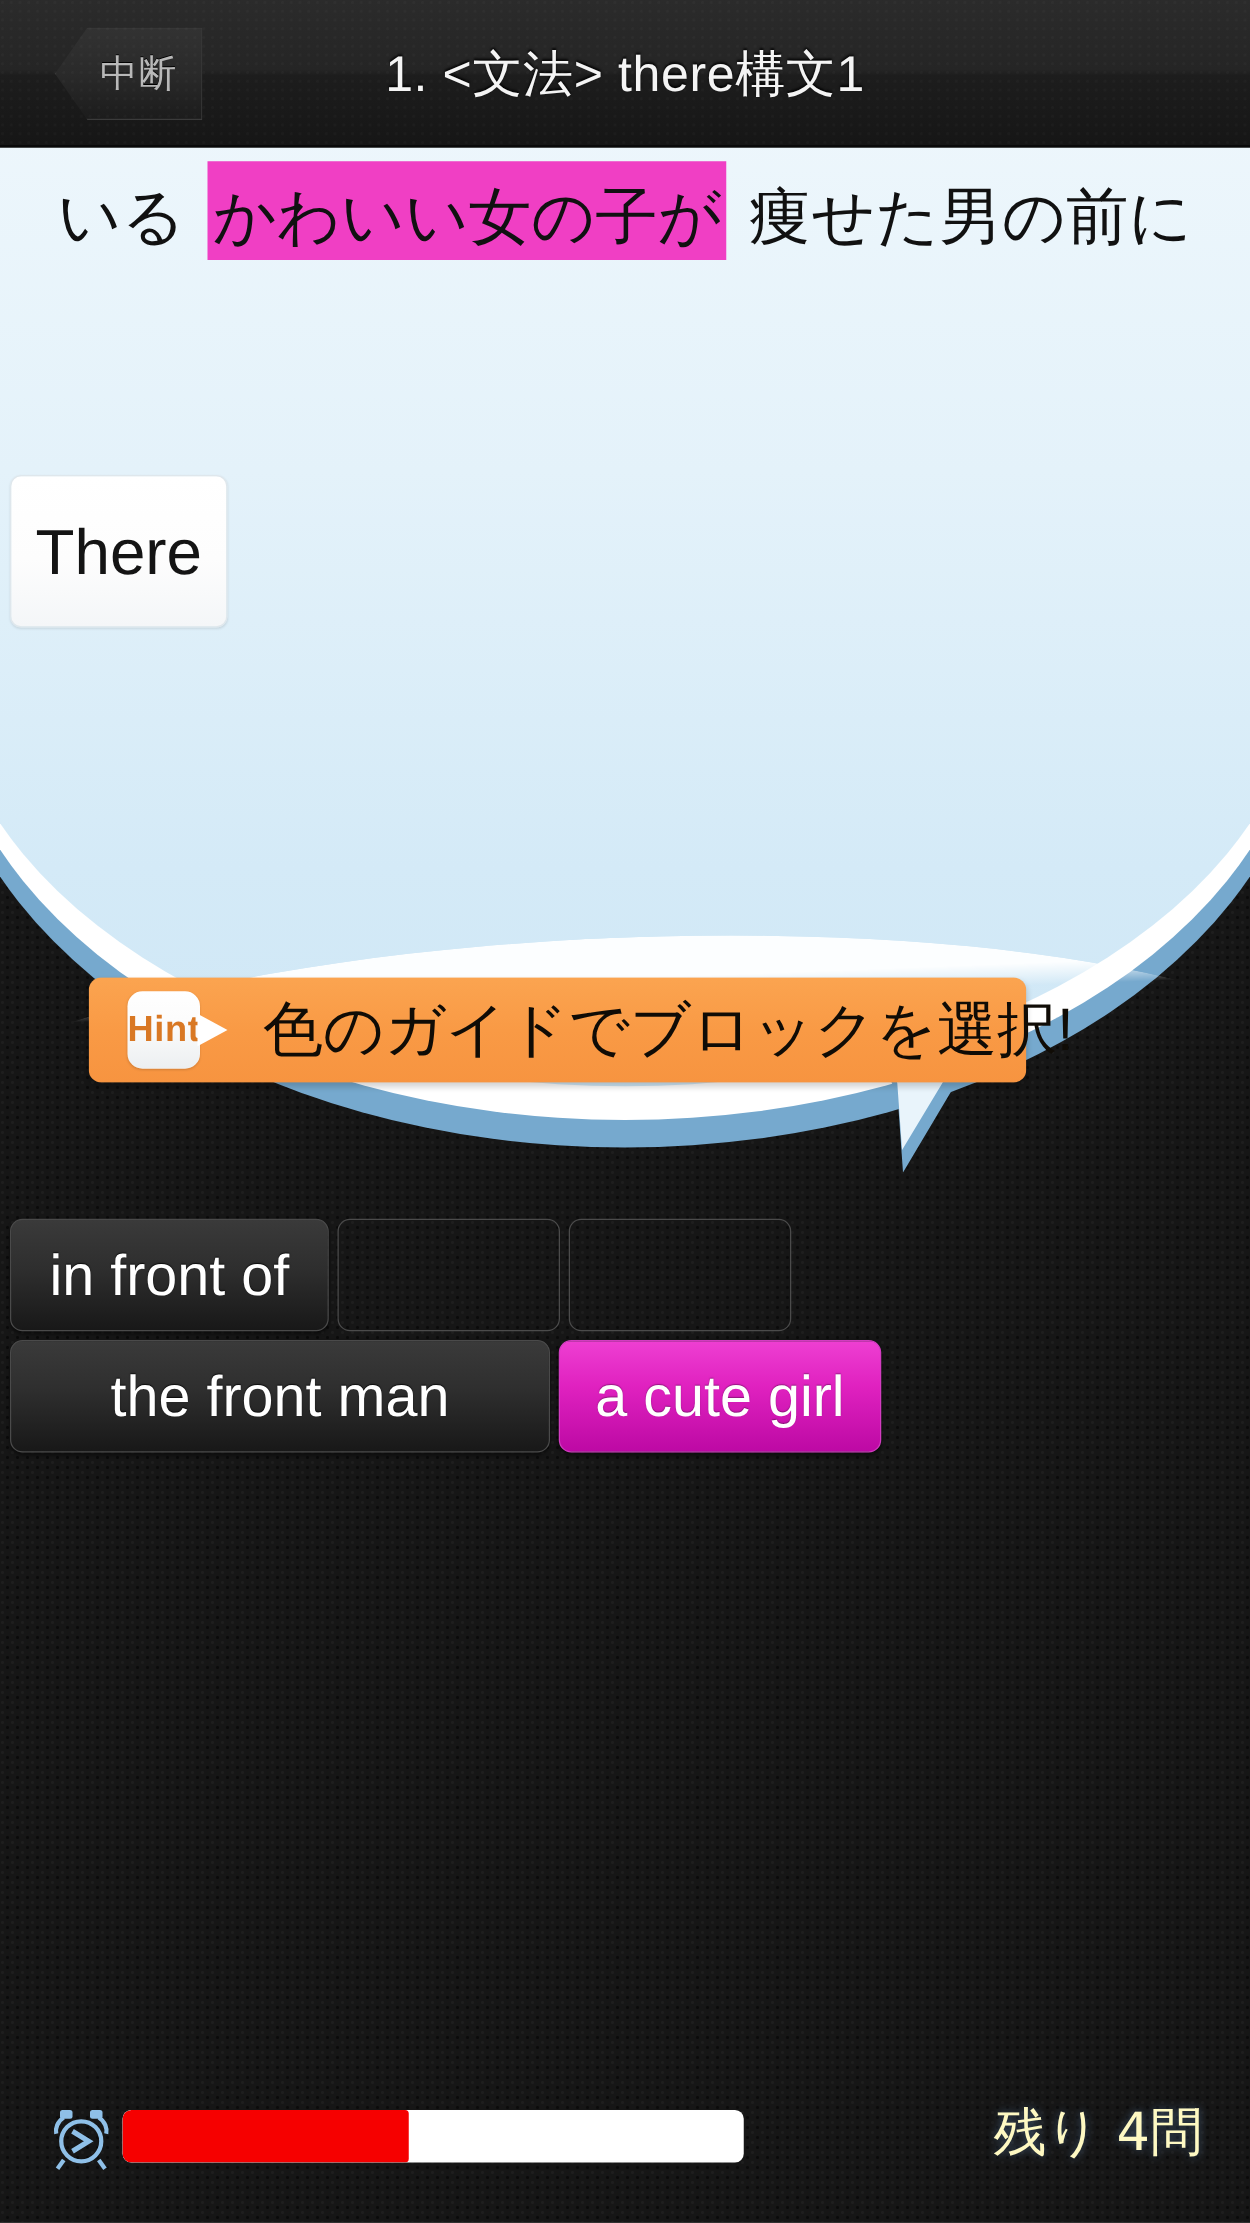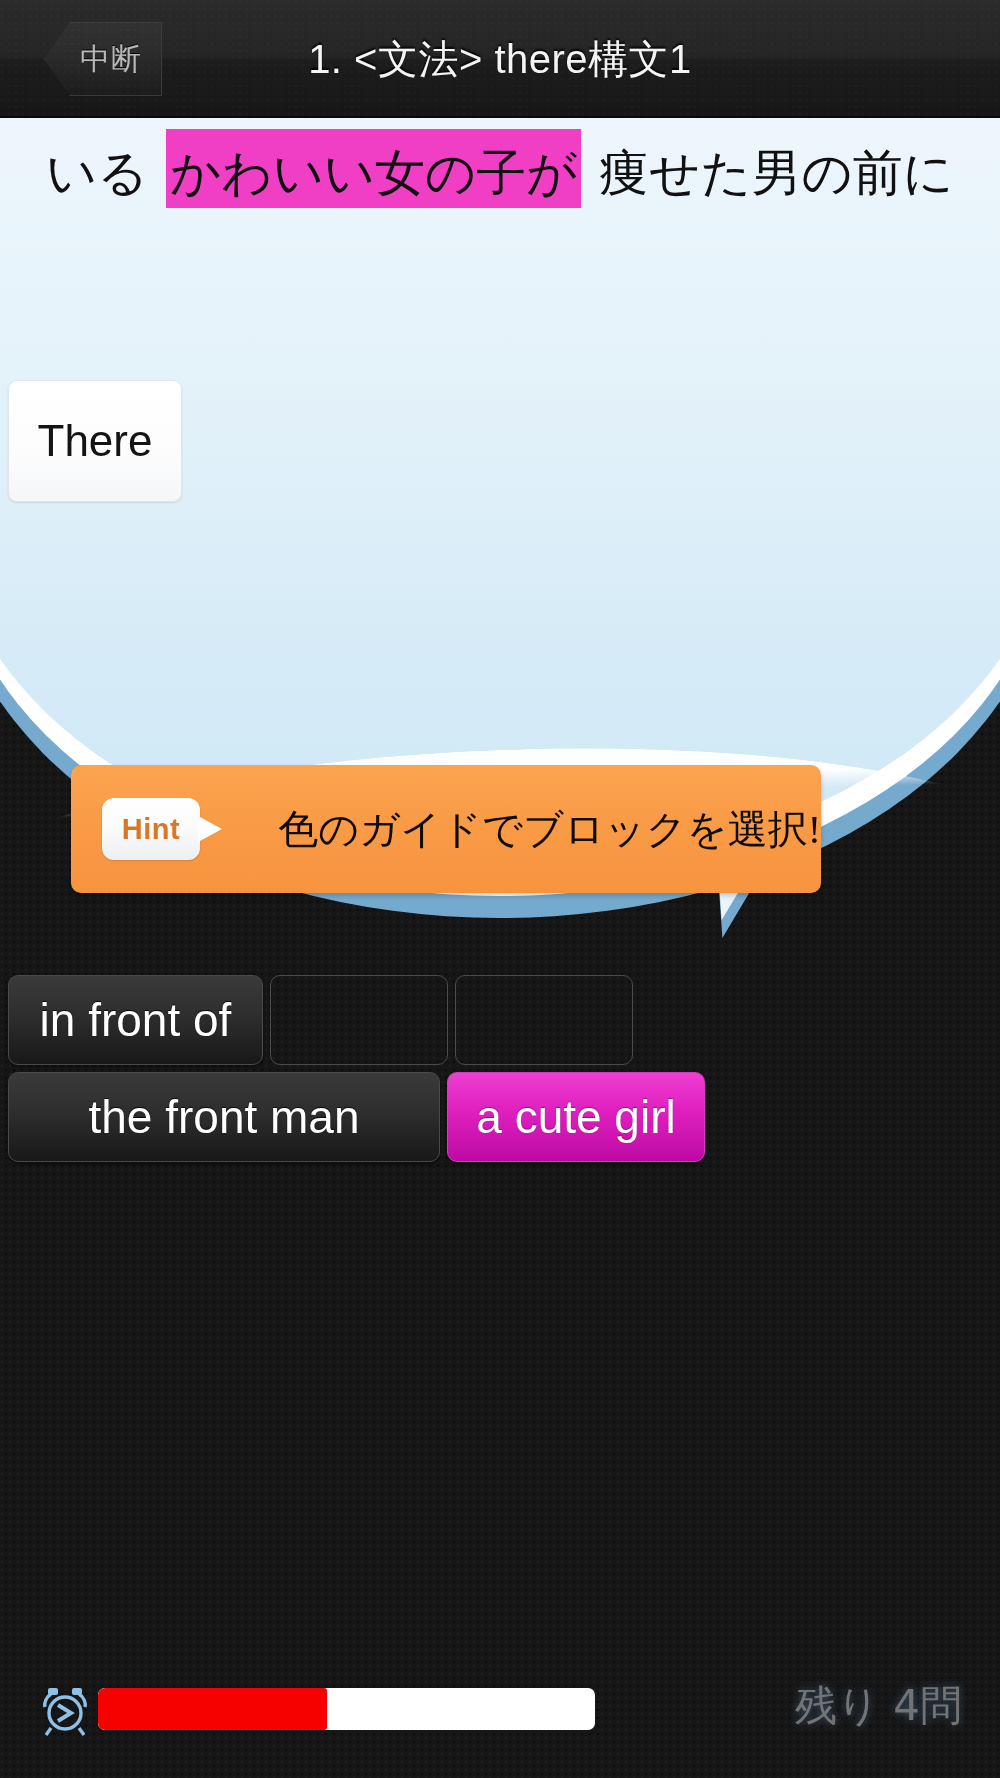--- a/index.html
+++ b/index.html
@@ -204,42 +204,41 @@
     height: 122px;
     padding: 0 26px;
     box-sizing: border-box;
     background: linear-gradient(to bottom, #ffffff 0%, #fdfdfd 55%, #f4f6f8 100%);
     border: 1px solid #dfe7ec;
     border-radius: 9px;
     box-shadow: 0 1px 2px rgba(0,0,0,0.10);
     display: flex;
     align-items: center;
     justify-content: center;
-    font-size: 44px;
+    font-size: 51px;
     color: #141414;
     cursor: pointer;
   }
   .answer-tile.w-there { width: 174px; }
   .answer-tile.w-is { width: 161px; }
 
   
   .hint-banner {
     position: absolute;
     left: 71px;
-    top: 765px;
+    top: 782px;
     width: 750px;
-    height: 128px;
+    height: 84px;
     background: linear-gradient(to bottom, #fba450 0%, #f99a45 50%, #f79440 100%);
     background-color: #f89c46;
     border-radius: 10px;
     box-shadow: 0 3px 5px rgba(0,0,0,0.18);
     display: flex;
     align-items: center;
     cursor: pointer;
-    justify-content: space-between;
   }
   .hint-badge {
     position: relative;
     margin-left: 31px;
     width: 98px;
     height: 62px;
     background: linear-gradient(to bottom, #ffffff 0%, #fbfbfb 45%, #eceff1 100%);
     border-radius: 12px;
     display: flex;
     align-items: center;
@@ -256,24 +255,24 @@
     content: "";
     position: absolute;
     right: -22px;
     top: 18px;
     width: 0; height: 0;
     border-top: 13px solid transparent;
     border-bottom: 13px solid transparent;
     border-left: 24px solid #ffffff;
   }
   .hint-text {
-    margin-left: 38px;
-    font-size: 40px;
+    margin-left: 50px;
+    font-size: 48px;
     color: #100c06;
-    font-family: Liberation Serif, serif;
+    font-family: Liberation Sans, sans-serif;
     white-space: nowrap;
   }
 
   
   .bank {
     position: absolute;
     left: 8px;
     top: 975px;
     width: 984px;
   }
@@ -334,21 +333,21 @@
   .progress-fill {
     height: 100%;
     background: #f60000;
     border-radius: 7px 3px 3px 7px;
   }
   .remaining {
     position: absolute;
     right: 38px;
     top: 1678px;
     font-size: 42px;
-    color: #737373;
+    color: #fef9c3;
     font-family: "DejaVu Sans", "Liberation Sans", sans-serif;
     text-shadow: 0 0 8px rgba(120,170,230,0.45);
     white-space: nowrap;
   }
 </style>
 </head>
 <body>
 
 <div id="app">
 

